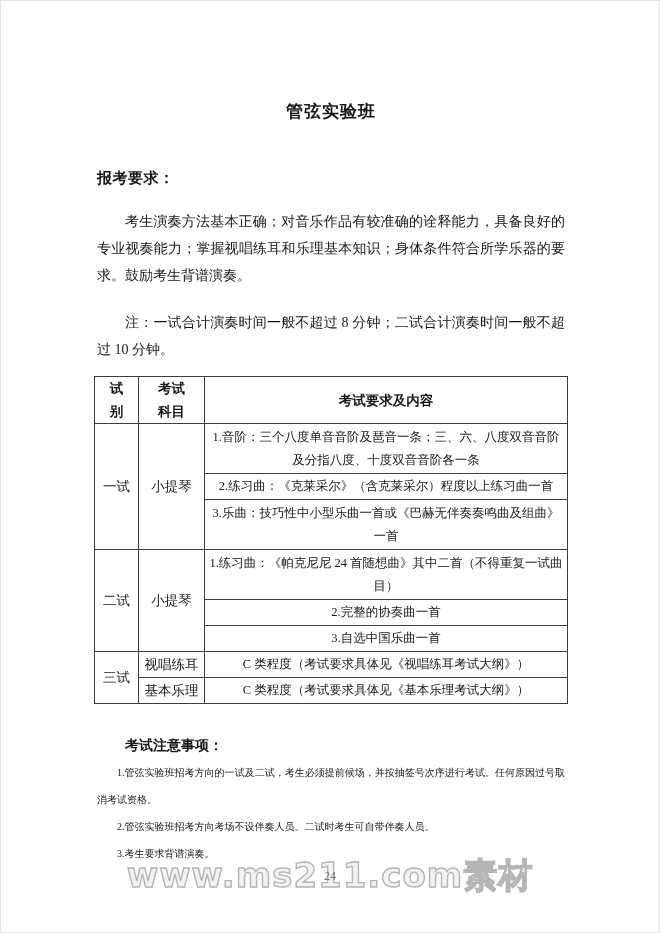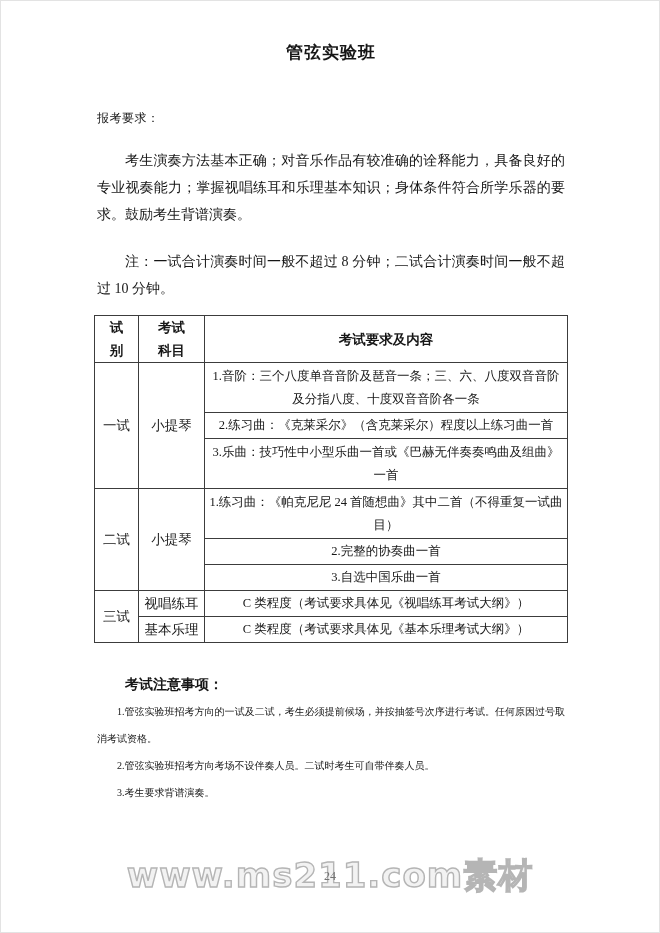--- a/index.html
+++ b/index.html
@@ -12,30 +12,30 @@
     border: 1px solid #e3e3e3;
     overflow: hidden;
     font-family: "Liberation Serif", "DejaVu Serif", serif;
     color: #161616;
   }
   .content {
     padding: 0 94px 0 96px;
   }
   .doc-title {
     margin: 0;
-    padding-top: 40px;
+    padding-top: 99px;
     font-size: 17px;
     font-weight: bold;
     text-align: center;
     letter-spacing: 1px;
   }
   .section-heading {
     margin: 46px 0 0 0;
-    font-size: 12px;
-    font-weight: normal;
+    font-size: 15px;
+    font-weight: bold;
     letter-spacing: 0.5px;
   }
   .para {
     margin: 20px 0 0 0;
     font-size: 14px;
     line-height: 27px;
     text-align: justify;
     text-indent: 2em;
   }
   .exam-table {

